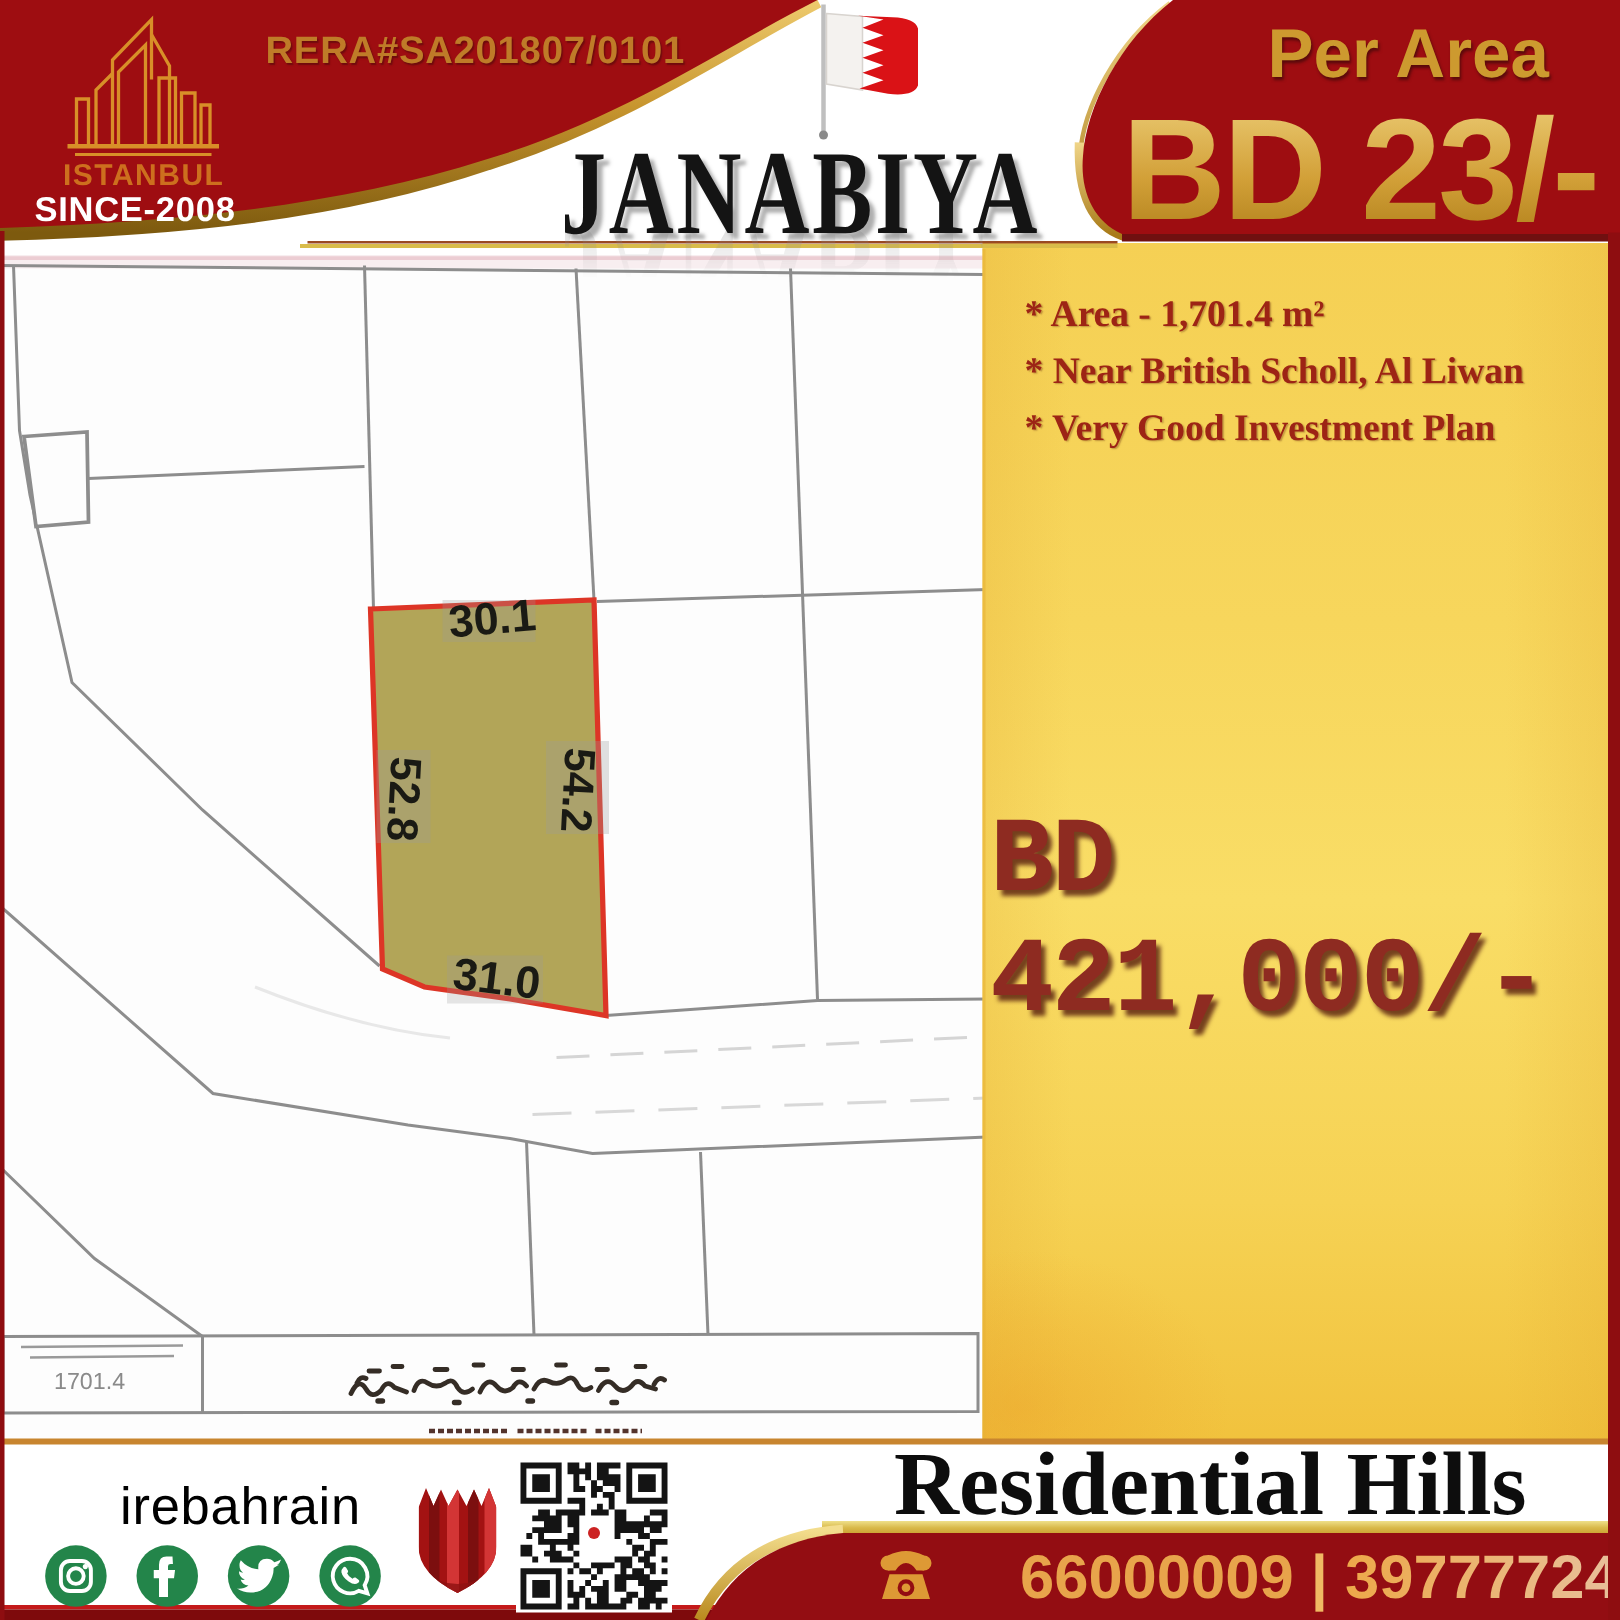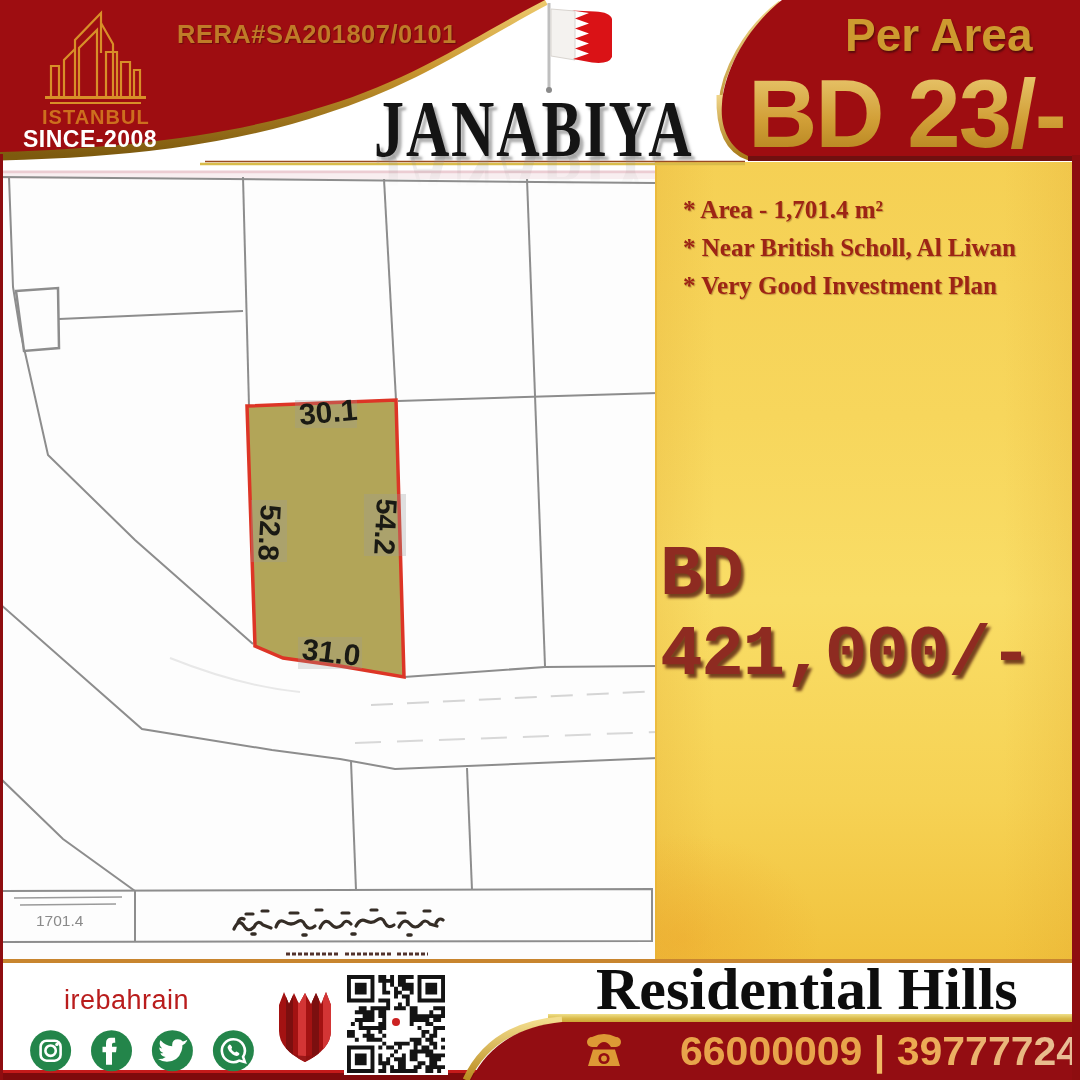--- a/index.html
+++ b/index.html
@@ -239,17 +239,17 @@
     <rect x="-3" y="-3" width="104" height="103" fill="#ffffff"></rect>
     <path fill="#141414" d="M0.00 0.00h3.92v3.92h-3.92zM3.92 0.00h3.92v3.92h-3.92zM7.84 0.00h3.92v3.92h-3.92zM11.76 0.00h3.92v3.92h-3.92zM15.68 0.00h3.92v3.92h-3.92zM19.60 0.00h3.92v3.92h-3.92zM23.52 0.00h3.92v3.92h-3.92zM31.36 0.00h3.92v3.92h-3.92zM35.28 0.00h3.92v3.92h-3.92zM43.12 0.00h3.92v3.92h-3.92zM50.96 0.00h3.92v3.92h-3.92zM54.88 0.00h3.92v3.92h-3.92zM58.80 0.00h3.92v3.92h-3.92zM62.72 0.00h3.92v3.92h-3.92zM70.56 0.00h3.92v3.92h-3.92zM74.48 0.00h3.92v3.92h-3.92zM78.40 0.00h3.92v3.92h-3.92zM82.32 0.00h3.92v3.92h-3.92zM86.24 0.00h3.92v3.92h-3.92zM90.16 0.00h3.92v3.92h-3.92zM94.08 0.00h3.92v3.92h-3.92zM0.00 3.92h3.92v3.92h-3.92zM23.52 3.92h3.92v3.92h-3.92zM31.36 3.92h3.92v3.92h-3.92zM35.28 3.92h3.92v3.92h-3.92zM39.20 3.92h3.92v3.92h-3.92zM43.12 3.92h3.92v3.92h-3.92zM50.96 3.92h3.92v3.92h-3.92zM54.88 3.92h3.92v3.92h-3.92zM70.56 3.92h3.92v3.92h-3.92zM94.08 3.92h3.92v3.92h-3.92zM0.00 7.84h3.92v3.92h-3.92zM7.84 7.84h3.92v3.92h-3.92zM11.76 7.84h3.92v3.92h-3.92zM15.68 7.84h3.92v3.92h-3.92zM23.52 7.84h3.92v3.92h-3.92zM35.28 7.84h3.92v3.92h-3.92zM43.12 7.84h3.92v3.92h-3.92zM50.96 7.84h3.92v3.92h-3.92zM54.88 7.84h3.92v3.92h-3.92zM58.80 7.84h3.92v3.92h-3.92zM62.72 7.84h3.92v3.92h-3.92zM70.56 7.84h3.92v3.92h-3.92zM78.40 7.84h3.92v3.92h-3.92zM82.32 7.84h3.92v3.92h-3.92zM86.24 7.84h3.92v3.92h-3.92zM94.08 7.84h3.92v3.92h-3.92zM0.00 11.76h3.92v3.92h-3.92zM7.84 11.76h3.92v3.92h-3.92zM11.76 11.76h3.92v3.92h-3.92zM15.68 11.76h3.92v3.92h-3.92zM23.52 11.76h3.92v3.92h-3.92zM35.28 11.76h3.92v3.92h-3.92zM47.04 11.76h3.92v3.92h-3.92zM54.88 11.76h3.92v3.92h-3.92zM58.80 11.76h3.92v3.92h-3.92zM62.72 11.76h3.92v3.92h-3.92zM70.56 11.76h3.92v3.92h-3.92zM78.40 11.76h3.92v3.92h-3.92zM82.32 11.76h3.92v3.92h-3.92zM86.24 11.76h3.92v3.92h-3.92zM94.08 11.76h3.92v3.92h-3.92zM0.00 15.68h3.92v3.92h-3.92zM7.84 15.68h3.92v3.92h-3.92zM11.76 15.68h3.92v3.92h-3.92zM15.68 15.68h3.92v3.92h-3.92zM23.52 15.68h3.92v3.92h-3.92zM35.28 15.68h3.92v3.92h-3.92zM39.20 15.68h3.92v3.92h-3.92zM47.04 15.68h3.92v3.92h-3.92zM50.96 15.68h3.92v3.92h-3.92zM62.72 15.68h3.92v3.92h-3.92zM70.56 15.68h3.92v3.92h-3.92zM78.40 15.68h3.92v3.92h-3.92zM82.32 15.68h3.92v3.92h-3.92zM86.24 15.68h3.92v3.92h-3.92zM94.08 15.68h3.92v3.92h-3.92zM0.00 19.60h3.92v3.92h-3.92zM23.52 19.60h3.92v3.92h-3.92zM47.04 19.60h3.92v3.92h-3.92zM54.88 19.60h3.92v3.92h-3.92zM58.80 19.60h3.92v3.92h-3.92zM70.56 19.60h3.92v3.92h-3.92zM94.08 19.60h3.92v3.92h-3.92zM0.00 23.52h3.92v3.92h-3.92zM3.92 23.52h3.92v3.92h-3.92zM7.84 23.52h3.92v3.92h-3.92zM11.76 23.52h3.92v3.92h-3.92zM15.68 23.52h3.92v3.92h-3.92zM19.60 23.52h3.92v3.92h-3.92zM23.52 23.52h3.92v3.92h-3.92zM31.36 23.52h3.92v3.92h-3.92zM35.28 23.52h3.92v3.92h-3.92zM39.20 23.52h3.92v3.92h-3.92zM58.80 23.52h3.92v3.92h-3.92zM70.56 23.52h3.92v3.92h-3.92zM74.48 23.52h3.92v3.92h-3.92zM78.40 23.52h3.92v3.92h-3.92zM82.32 23.52h3.92v3.92h-3.92zM86.24 23.52h3.92v3.92h-3.92zM90.16 23.52h3.92v3.92h-3.92zM94.08 23.52h3.92v3.92h-3.92zM39.20 27.44h3.92v3.92h-3.92zM50.96 27.44h3.92v3.92h-3.92zM58.80 27.44h3.92v3.92h-3.92zM11.76 31.36h3.92v3.92h-3.92zM15.68 31.36h3.92v3.92h-3.92zM23.52 31.36h3.92v3.92h-3.92zM27.44 31.36h3.92v3.92h-3.92zM31.36 31.36h3.92v3.92h-3.92zM35.28 31.36h3.92v3.92h-3.92zM39.20 31.36h3.92v3.92h-3.92zM47.04 31.36h3.92v3.92h-3.92zM50.96 31.36h3.92v3.92h-3.92zM54.88 31.36h3.92v3.92h-3.92zM62.72 31.36h3.92v3.92h-3.92zM66.64 31.36h3.92v3.92h-3.92zM86.24 31.36h3.92v3.92h-3.92zM90.16 31.36h3.92v3.92h-3.92zM94.08 31.36h3.92v3.92h-3.92zM7.84 35.28h3.92v3.92h-3.92zM11.76 35.28h3.92v3.92h-3.92zM15.68 35.28h3.92v3.92h-3.92zM19.60 35.28h3.92v3.92h-3.92zM23.52 35.28h3.92v3.92h-3.92zM31.36 35.28h3.92v3.92h-3.92zM35.28 35.28h3.92v3.92h-3.92zM62.72 35.28h3.92v3.92h-3.92zM66.64 35.28h3.92v3.92h-3.92zM82.32 35.28h3.92v3.92h-3.92zM94.08 35.28h3.92v3.92h-3.92zM15.68 39.20h3.92v3.92h-3.92zM19.60 39.20h3.92v3.92h-3.92zM23.52 39.20h3.92v3.92h-3.92zM31.36 39.20h3.92v3.92h-3.92zM35.28 39.20h3.92v3.92h-3.92zM62.72 39.20h3.92v3.92h-3.92zM66.64 39.20h3.92v3.92h-3.92zM70.56 39.20h3.92v3.92h-3.92zM74.48 39.20h3.92v3.92h-3.92zM78.40 39.20h3.92v3.92h-3.92zM82.32 39.20h3.92v3.92h-3.92zM86.24 39.20h3.92v3.92h-3.92zM90.16 39.20h3.92v3.92h-3.92zM94.08 39.20h3.92v3.92h-3.92zM7.84 43.12h3.92v3.92h-3.92zM11.76 43.12h3.92v3.92h-3.92zM15.68 43.12h3.92v3.92h-3.92zM19.60 43.12h3.92v3.92h-3.92zM23.52 43.12h3.92v3.92h-3.92zM35.28 43.12h3.92v3.92h-3.92zM62.72 43.12h3.92v3.92h-3.92zM66.64 43.12h3.92v3.92h-3.92zM70.56 43.12h3.92v3.92h-3.92zM74.48 43.12h3.92v3.92h-3.92zM78.40 43.12h3.92v3.92h-3.92zM86.24 43.12h3.92v3.92h-3.92zM90.16 43.12h3.92v3.92h-3.92zM3.92 47.04h3.92v3.92h-3.92zM11.76 47.04h3.92v3.92h-3.92zM31.36 47.04h3.92v3.92h-3.92zM35.28 47.04h3.92v3.92h-3.92zM62.72 47.04h3.92v3.92h-3.92zM78.40 47.04h3.92v3.92h-3.92zM82.32 47.04h3.92v3.92h-3.92zM11.76 50.96h3.92v3.92h-3.92zM15.68 50.96h3.92v3.92h-3.92zM19.60 50.96h3.92v3.92h-3.92zM23.52 50.96h3.92v3.92h-3.92zM27.44 50.96h3.92v3.92h-3.92zM31.36 50.96h3.92v3.92h-3.92zM35.28 50.96h3.92v3.92h-3.92zM70.56 50.96h3.92v3.92h-3.92zM86.24 50.96h3.92v3.92h-3.92zM90.16 50.96h3.92v3.92h-3.92zM94.08 50.96h3.92v3.92h-3.92zM0.00 54.88h3.92v3.92h-3.92zM3.92 54.88h3.92v3.92h-3.92zM19.60 54.88h3.92v3.92h-3.92zM31.36 54.88h3.92v3.92h-3.92zM74.48 54.88h3.92v3.92h-3.92zM78.40 54.88h3.92v3.92h-3.92zM86.24 54.88h3.92v3.92h-3.92zM0.00 58.80h3.92v3.92h-3.92zM3.92 58.80h3.92v3.92h-3.92zM15.68 58.80h3.92v3.92h-3.92zM19.60 58.80h3.92v3.92h-3.92zM23.52 58.80h3.92v3.92h-3.92zM35.28 58.80h3.92v3.92h-3.92zM74.48 58.80h3.92v3.92h-3.92zM82.32 58.80h3.92v3.92h-3.92zM86.24 58.80h3.92v3.92h-3.92zM7.84 62.72h3.92v3.92h-3.92zM19.60 62.72h3.92v3.92h-3.92zM23.52 62.72h3.92v3.92h-3.92zM27.44 62.72h3.92v3.92h-3.92zM31.36 62.72h3.92v3.92h-3.92zM62.72 62.72h3.92v3.92h-3.92zM66.64 62.72h3.92v3.92h-3.92zM70.56 62.72h3.92v3.92h-3.92zM78.40 62.72h3.92v3.92h-3.92zM82.32 62.72h3.92v3.92h-3.92zM94.08 62.72h3.92v3.92h-3.92zM35.28 66.64h3.92v3.92h-3.92zM47.04 66.64h3.92v3.92h-3.92zM50.96 66.64h3.92v3.92h-3.92zM54.88 66.64h3.92v3.92h-3.92zM58.80 66.64h3.92v3.92h-3.92zM66.64 66.64h3.92v3.92h-3.92zM70.56 66.64h3.92v3.92h-3.92zM82.32 66.64h3.92v3.92h-3.92zM86.24 66.64h3.92v3.92h-3.92zM0.00 70.56h3.92v3.92h-3.92zM3.92 70.56h3.92v3.92h-3.92zM7.84 70.56h3.92v3.92h-3.92zM11.76 70.56h3.92v3.92h-3.92zM15.68 70.56h3.92v3.92h-3.92zM19.60 70.56h3.92v3.92h-3.92zM23.52 70.56h3.92v3.92h-3.92zM31.36 70.56h3.92v3.92h-3.92zM39.20 70.56h3.92v3.92h-3.92zM43.12 70.56h3.92v3.92h-3.92zM50.96 70.56h3.92v3.92h-3.92zM66.64 70.56h3.92v3.92h-3.92zM74.48 70.56h3.92v3.92h-3.92zM78.40 70.56h3.92v3.92h-3.92zM86.24 70.56h3.92v3.92h-3.92zM94.08 70.56h3.92v3.92h-3.92zM0.00 74.48h3.92v3.92h-3.92zM23.52 74.48h3.92v3.92h-3.92zM47.04 74.48h3.92v3.92h-3.92zM62.72 74.48h3.92v3.92h-3.92zM66.64 74.48h3.92v3.92h-3.92zM70.56 74.48h3.92v3.92h-3.92zM74.48 74.48h3.92v3.92h-3.92zM78.40 74.48h3.92v3.92h-3.92zM82.32 74.48h3.92v3.92h-3.92zM0.00 78.40h3.92v3.92h-3.92zM7.84 78.40h3.92v3.92h-3.92zM11.76 78.40h3.92v3.92h-3.92zM15.68 78.40h3.92v3.92h-3.92zM23.52 78.40h3.92v3.92h-3.92zM31.36 78.40h3.92v3.92h-3.92zM43.12 78.40h3.92v3.92h-3.92zM54.88 78.40h3.92v3.92h-3.92zM62.72 78.40h3.92v3.92h-3.92zM66.64 78.40h3.92v3.92h-3.92zM78.40 78.40h3.92v3.92h-3.92zM82.32 78.40h3.92v3.92h-3.92zM86.24 78.40h3.92v3.92h-3.92zM90.16 78.40h3.92v3.92h-3.92zM94.08 78.40h3.92v3.92h-3.92zM0.00 82.32h3.92v3.92h-3.92zM7.84 82.32h3.92v3.92h-3.92zM11.76 82.32h3.92v3.92h-3.92zM15.68 82.32h3.92v3.92h-3.92zM23.52 82.32h3.92v3.92h-3.92zM31.36 82.32h3.92v3.92h-3.92zM39.20 82.32h3.92v3.92h-3.92zM47.04 82.32h3.92v3.92h-3.92zM50.96 82.32h3.92v3.92h-3.92zM54.88 82.32h3.92v3.92h-3.92zM62.72 82.32h3.92v3.92h-3.92zM66.64 82.32h3.92v3.92h-3.92zM82.32 82.32h3.92v3.92h-3.92zM86.24 82.32h3.92v3.92h-3.92zM90.16 82.32h3.92v3.92h-3.92zM0.00 86.24h3.92v3.92h-3.92zM7.84 86.24h3.92v3.92h-3.92zM11.76 86.24h3.92v3.92h-3.92zM15.68 86.24h3.92v3.92h-3.92zM23.52 86.24h3.92v3.92h-3.92zM31.36 86.24h3.92v3.92h-3.92zM35.28 86.24h3.92v3.92h-3.92zM39.20 86.24h3.92v3.92h-3.92zM50.96 86.24h3.92v3.92h-3.92zM54.88 86.24h3.92v3.92h-3.92zM70.56 86.24h3.92v3.92h-3.92zM74.48 86.24h3.92v3.92h-3.92zM82.32 86.24h3.92v3.92h-3.92zM86.24 86.24h3.92v3.92h-3.92zM0.00 90.16h3.92v3.92h-3.92zM23.52 90.16h3.92v3.92h-3.92zM35.28 90.16h3.92v3.92h-3.92zM43.12 90.16h3.92v3.92h-3.92zM50.96 90.16h3.92v3.92h-3.92zM54.88 90.16h3.92v3.92h-3.92zM66.64 90.16h3.92v3.92h-3.92zM70.56 90.16h3.92v3.92h-3.92zM78.40 90.16h3.92v3.92h-3.92zM82.32 90.16h3.92v3.92h-3.92zM86.24 90.16h3.92v3.92h-3.92zM90.16 90.16h3.92v3.92h-3.92zM94.08 90.16h3.92v3.92h-3.92zM0.00 94.08h3.92v3.92h-3.92zM3.92 94.08h3.92v3.92h-3.92zM7.84 94.08h3.92v3.92h-3.92zM11.76 94.08h3.92v3.92h-3.92zM15.68 94.08h3.92v3.92h-3.92zM19.60 94.08h3.92v3.92h-3.92zM23.52 94.08h3.92v3.92h-3.92zM31.36 94.08h3.92v3.92h-3.92zM35.28 94.08h3.92v3.92h-3.92zM43.12 94.08h3.92v3.92h-3.92zM47.04 94.08h3.92v3.92h-3.92zM50.96 94.08h3.92v3.92h-3.92zM54.88 94.08h3.92v3.92h-3.92zM58.80 94.08h3.92v3.92h-3.92zM62.72 94.08h3.92v3.92h-3.92zM66.64 94.08h3.92v3.92h-3.92zM78.40 94.08h3.92v3.92h-3.92zM82.32 94.08h3.92v3.92h-3.92zM90.16 94.08h3.92v3.92h-3.92z"></path>
     <circle cx="49" cy="47" r="4" fill="#cc2222"></circle>
   </g>
 </svg>
 
 <div class="abs" style="left:596px;top:959px;font-family:'Liberation Serif',serif;font-weight:bold;font-size:60px;line-height:1;color:#0d0d0d">Residential Hills</div>
 
 <div class="abs" style="left:680px;top:1031px;font-weight:bold;font-size:41px;line-height:1;color:#e8a44b">66000009 <span style="color:#f0b963">|</span> <span style="background:linear-gradient(90deg,#eda849,#e8c09c);-webkit-background-clip:text;background-clip:text;color:transparent">39777724</span></div>
 
-<div class="abs" style="left:64px;top:985px;font-size:27px;color:#b91c1c;letter-spacing:0.5px">irebahrain</div>
+<div class="abs" style="left:80px;top:985px;font-size:35px;color:#000000;letter-spacing:0.5px">irebahrain</div>
 
 <div class="abs" style="left:0;top:154px;width:3px;height:926px;background:#8e0d10"></div>
 
 <div class="abs" style="left:1072px;top:155px;width:8px;height:925px;background:#8e0d10"></div>
 
 </body></html>

